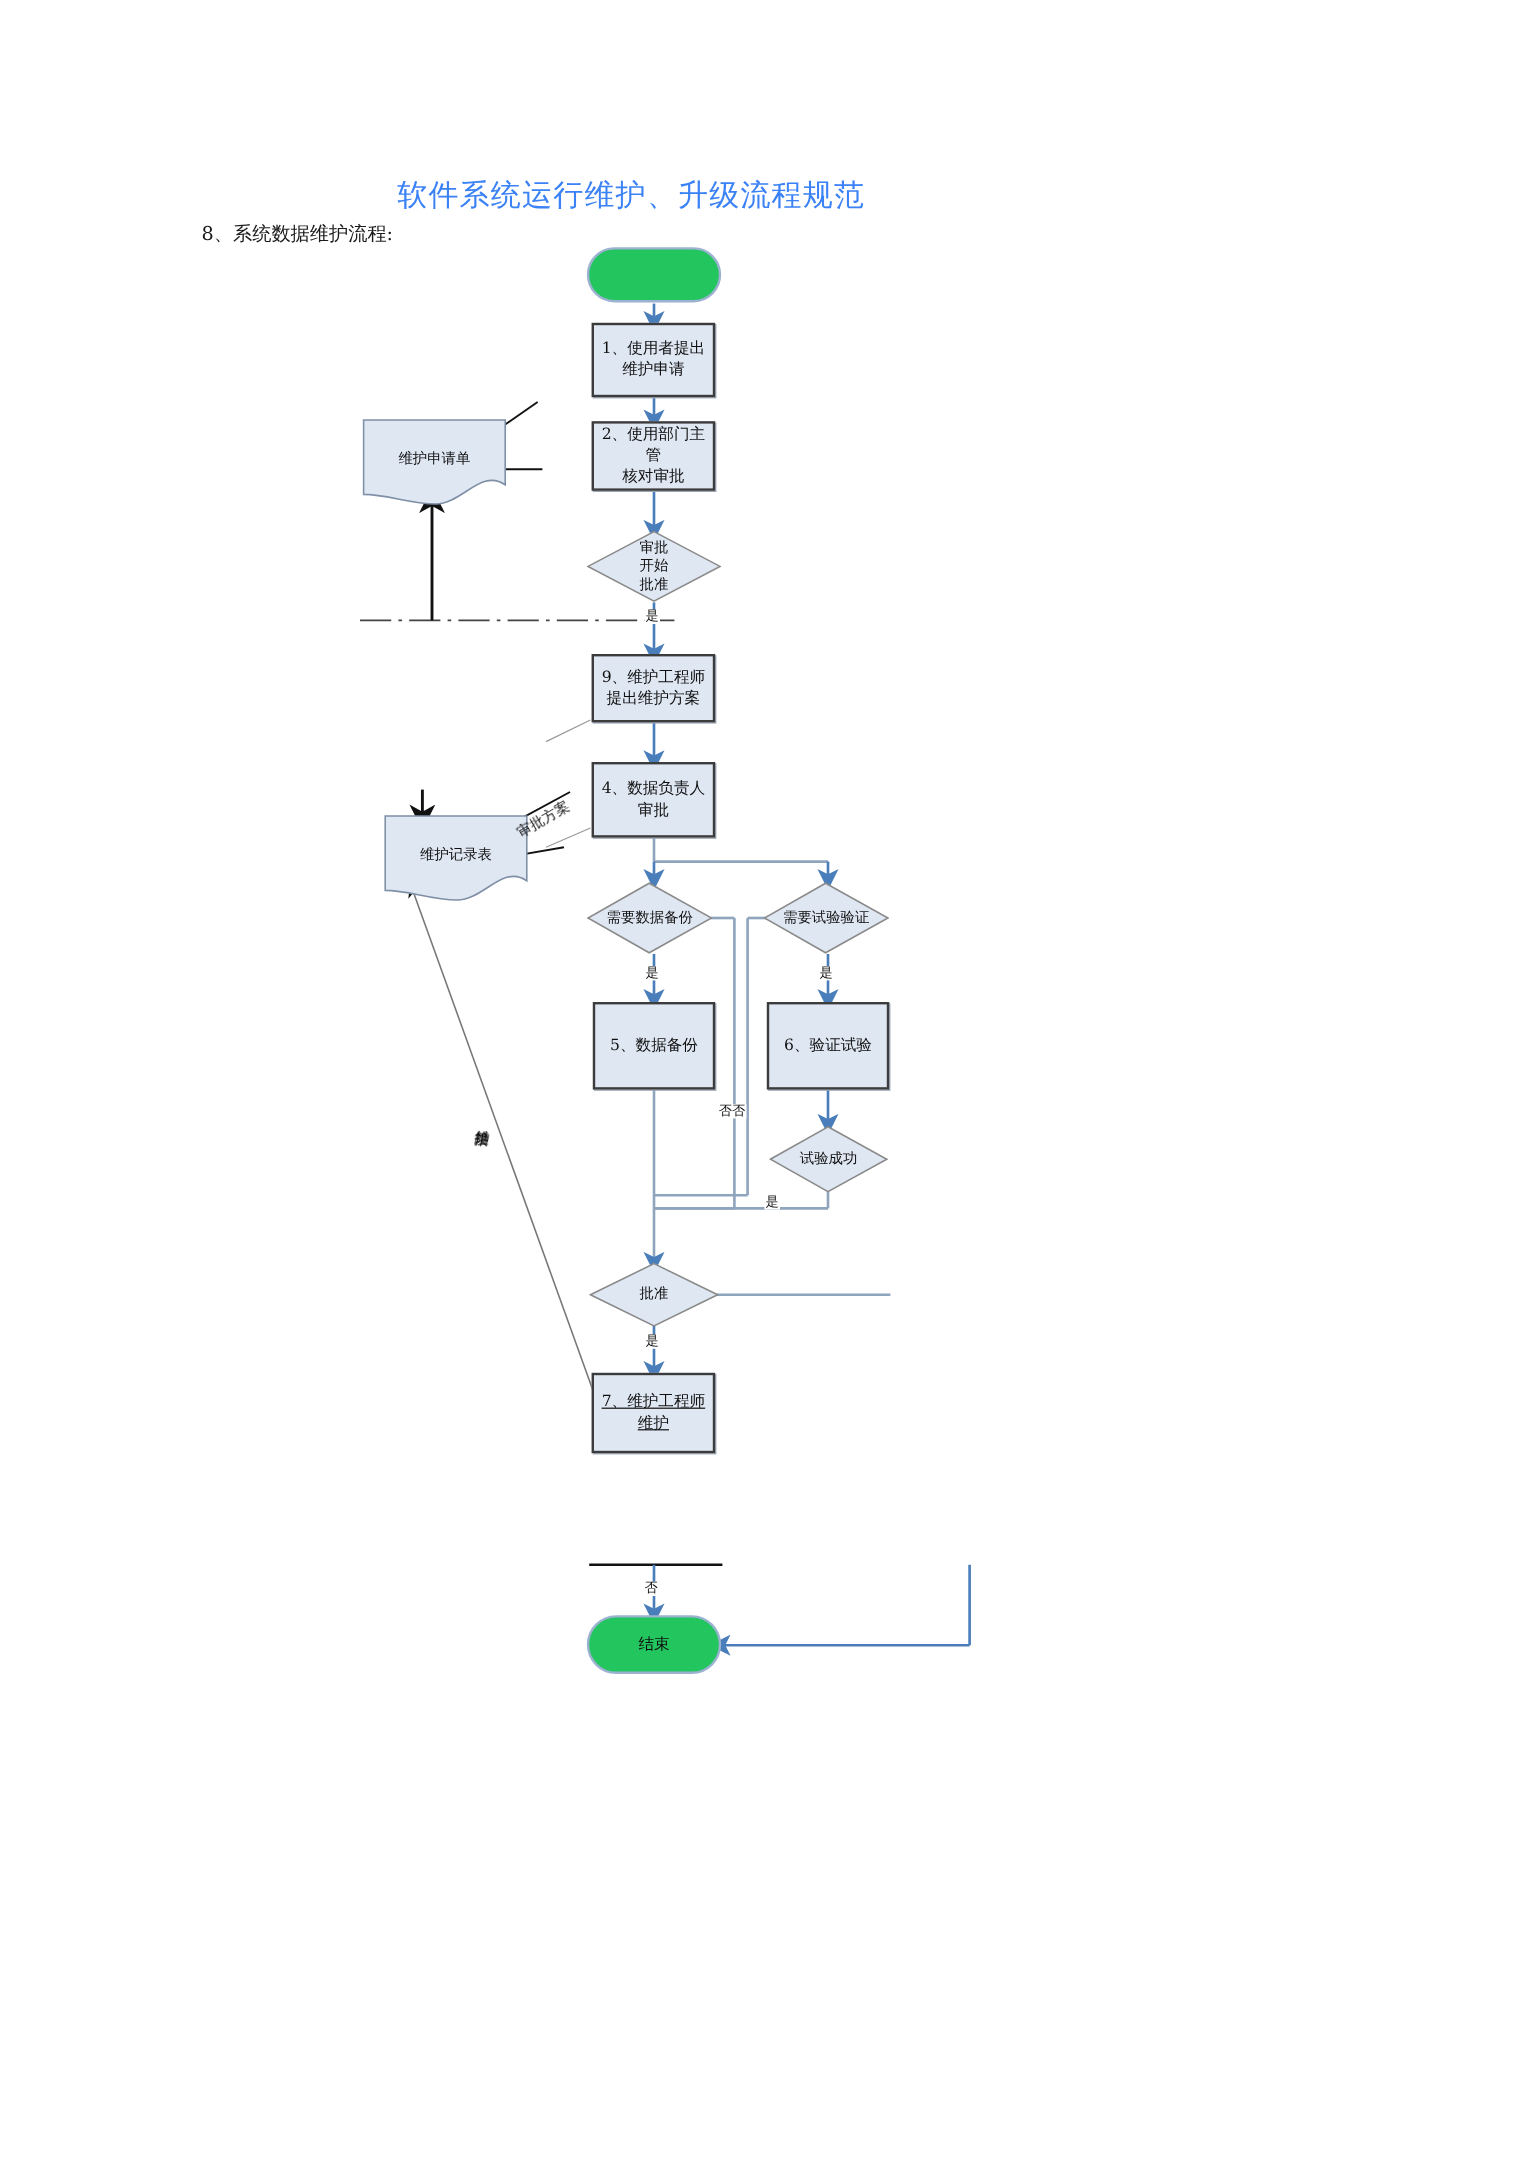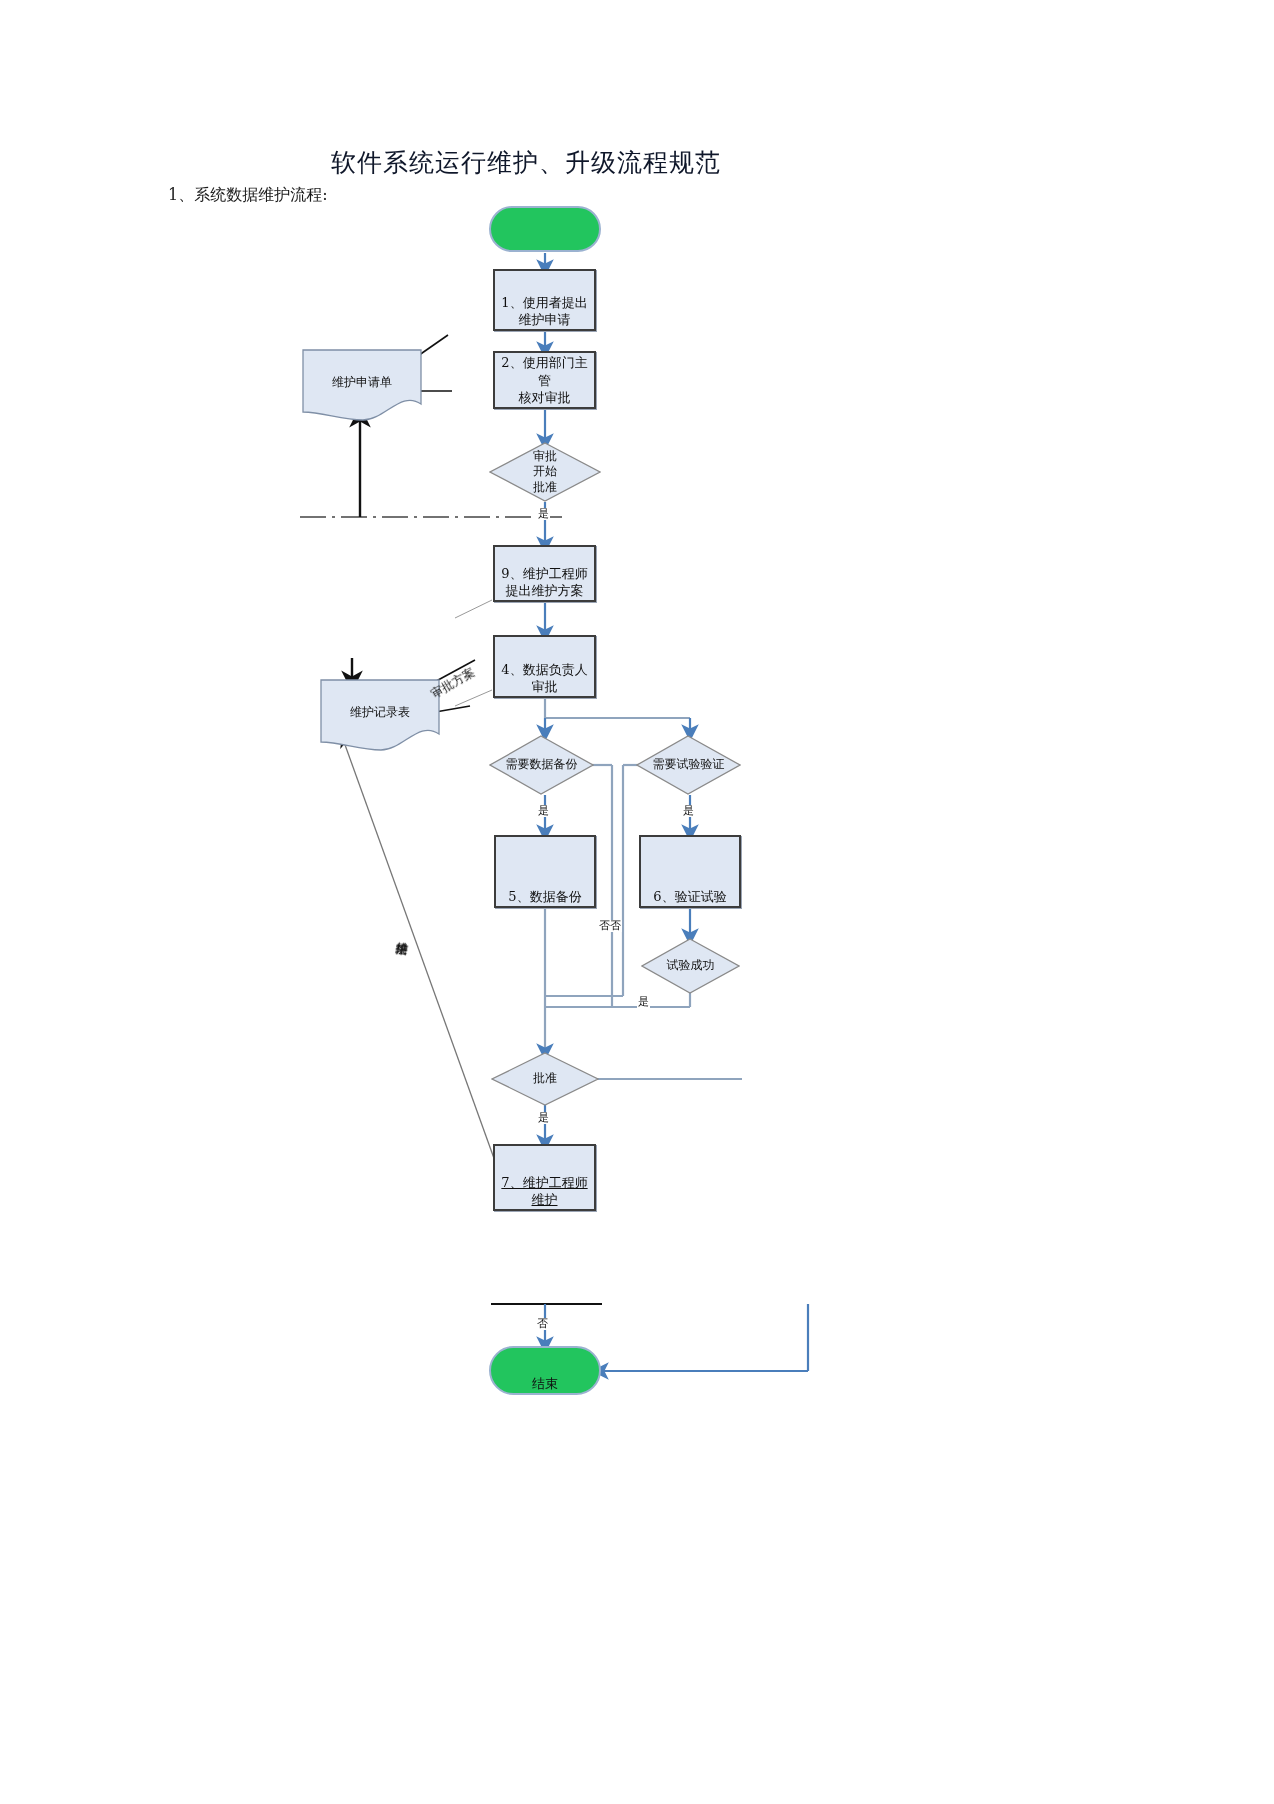--- a/index.html
+++ b/index.html
@@ -7,38 +7,38 @@
     width:1274px; height:1804px;
     background:#ffffff;
     font-family:"DejaVu Sans","Liberation Sans",sans-serif;
     position:relative;
     overflow:hidden;
   }
   .page { position:absolute; inset:0; }
 
   .doc-title {
     position:absolute; left:0; top:146px; width:1052px;
-    text-align:center; font-size:25px; color:#0f172a;
+    text-align:center; font-size:25px; color:#3b82f6;
     font-family:"DejaVu Serif","Liberation Serif",serif;
     letter-spacing:1px;
   }
   .doc-subtitle {
     position:absolute; left:168px; top:185px;
     font-size:16px; color:#1a1a1a;
     font-family:"DejaVu Serif","Liberation Serif",serif;
   }
 
   
   .canvas { position:absolute; left:0; top:0; width:1274px; height:1804px; }
   .canvas svg { position:absolute; left:0; top:0; }
 
   .node {
     position:absolute;
     box-sizing:border-box;
-    display:flex; align-items:flex-end; justify-content:center;
+    display:flex; align-items:center; justify-content:center;
     text-align:center;
     color:#101010;
     font-family:"DejaVu Serif","Liberation Serif",serif;
     line-height:1.35;
   }
   .proc {
     background:#dfe7f3;
     border:2px solid #3c3c3c;
     box-shadow:1px 1px 0 #9aa4b4;
     font-size:13px;
@@ -91,21 +91,21 @@
     filter: blur(0.4px);
   }
   .blurry { filter: blur(0.5px); }
 </style>
 </head>
 <body>
 
 <div class="page">
 
   <div class="doc-title">软件系统运行维护、升级流程规范</div>
-  <div class="doc-subtitle">1、系统数据维护流程:</div>
+  <div class="doc-subtitle">8、系统数据维护流程:</div>
 
   <div class="canvas">
 
     <svg width="1274" height="1804">
       <defs>
         <marker id="arrB" markerWidth="8" markerHeight="8" refX="4" refY="4" orient="auto">
           <path d="M0,0 L8,4 L0,8 L2,4 z" fill="#4a7ebb"></path>
         </marker>
         <marker id="arrG" markerWidth="8" markerHeight="8" refX="4" refY="4" orient="auto">
           <path d="M0,0 L8,4 L0,8 L2,4 z" fill="#8fa4bd"></path>

